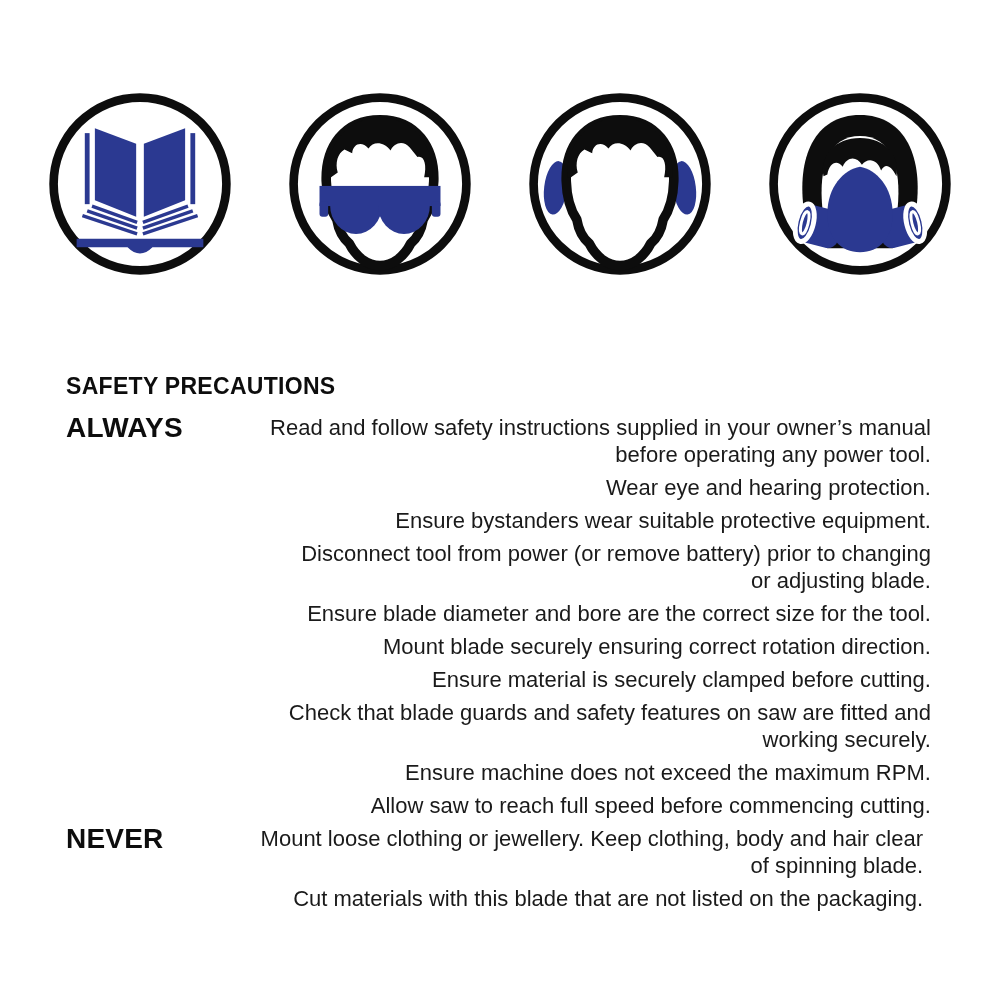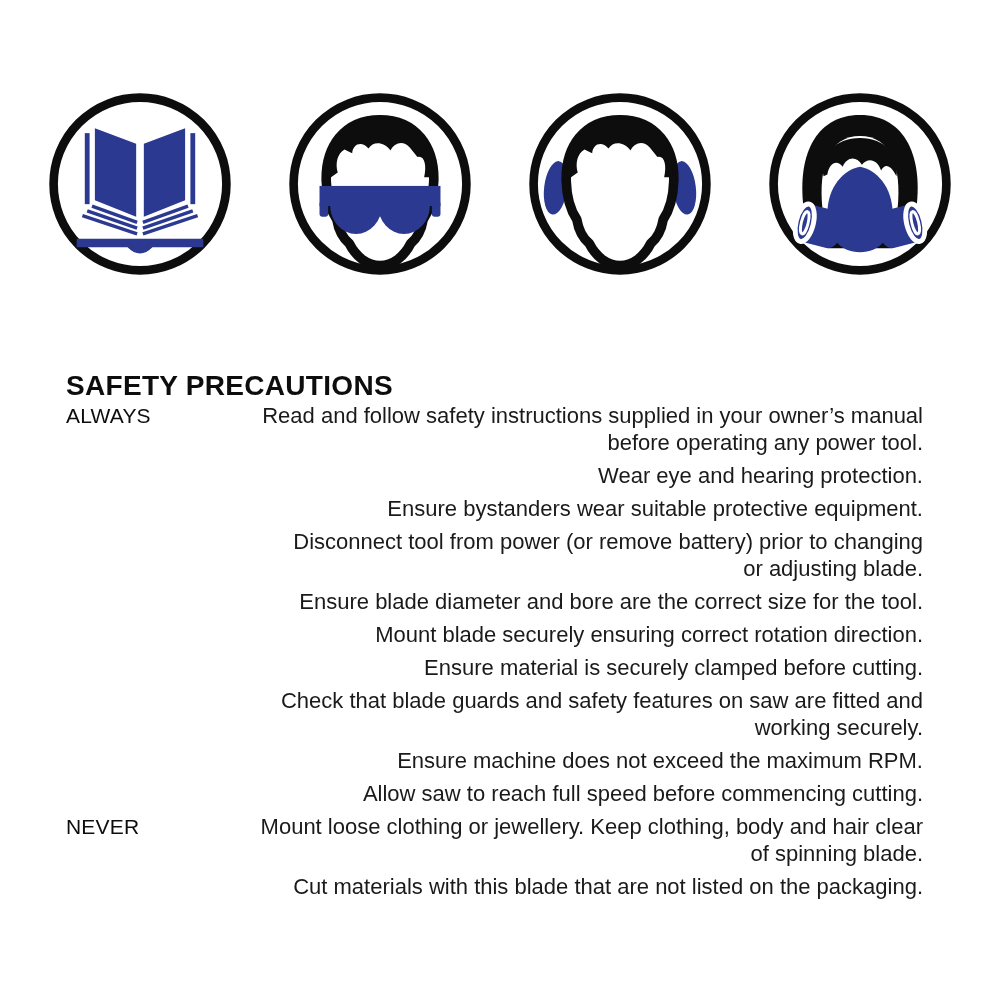--- a/index.html
+++ b/index.html
@@ -23,32 +23,32 @@
   }
   .icon-row svg {
     width: 192px; height: 192px;
     display: block; flex: none;
   }
   .safety {
     margin: 92px 30px 0 66px;
     color: var(--text-color);
   }
   .section-title {
-    font-size: 28px;
+    font-size: 23px;
     font-weight: bold;
     letter-spacing: 0.3px;
     color: var(--heading-color);
-    margin: 0 0 2px 0;
+    margin: 0 0 14px 0;
     line-height: 28px;
   }
   .group { display: flex; align-items: flex-start; }
   .group-label {
     flex: 0 0 109px;
-    font-weight: normal;
-    font-size: 21px;
+    font-weight: bold;
+    font-size: 28px;
     line-height: 27px;
     letter-spacing: 0.2px;
     color: var(--heading-color);
   }
   .group-items { flex: 1; max-width: 748px; text-align: right; }
   .item {
     margin: 0 0 6px 0;
     font-size: 22px;
     line-height: 27px;
     white-space: pre-line;

